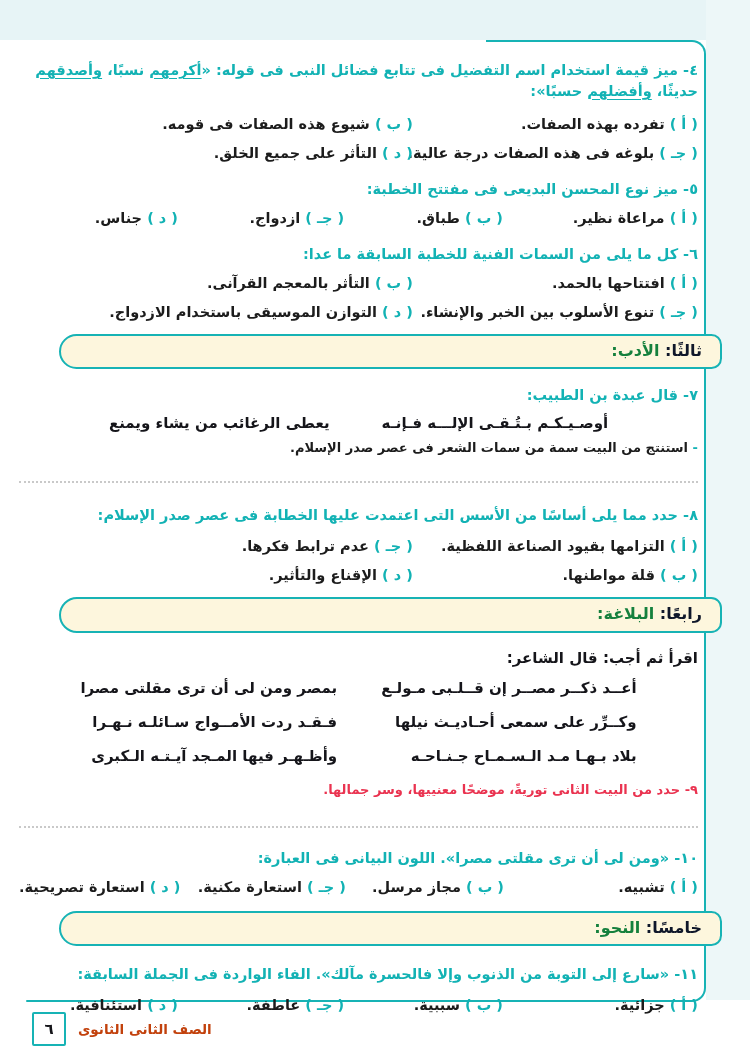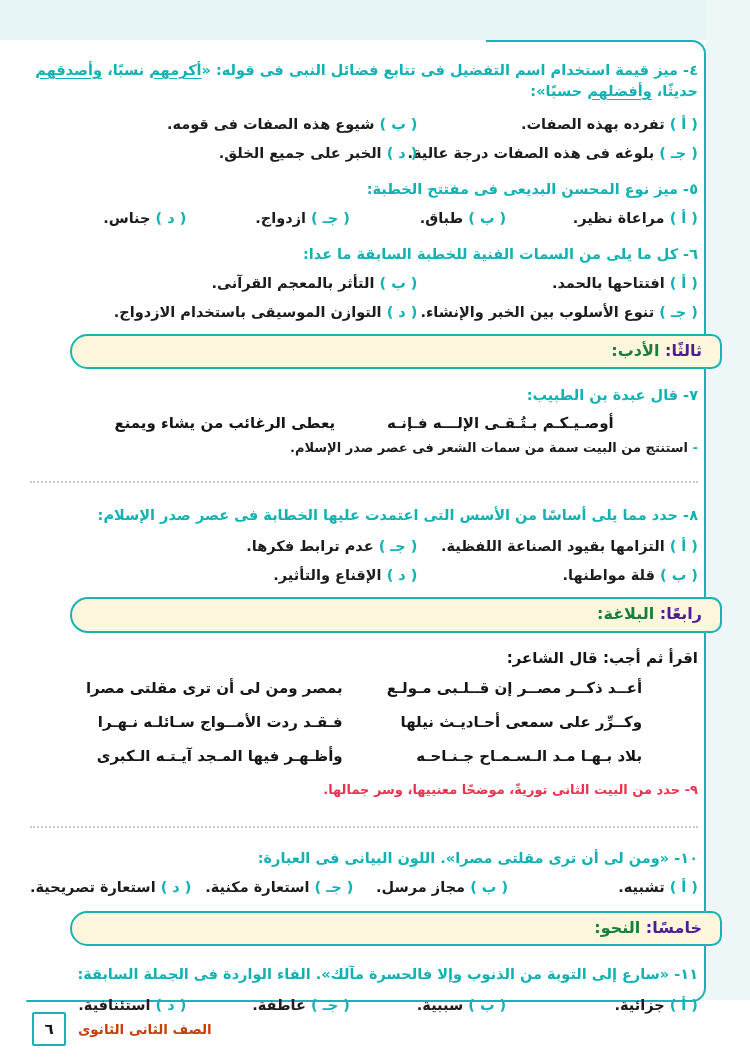--- a/index.html
+++ b/index.html
@@ -9,37 +9,37 @@
   }
   
   .scan-top{position:absolute;top:0;left:0;right:0;height:40px;background:#e7f4f6;z-index:0;}
   .scan-right{position:absolute;top:0;right:0;width:44px;height:1000px;background:#edf7f8;z-index:0;}
   
   .frame-right{position:absolute;top:40px;right:44px;left:486px;bottom:60px;
     border-top:2px solid #17b3b5;border-right:2px solid #17b3b5;border-bottom:2px solid #17b3b5;
     border-radius:0 14px 14px 0;z-index:1;}
   .frame-bottom{position:absolute;left:26px;width:462px;bottom:60px;height:2px;background:#17b3b5;border-radius:2px;z-index:1;}
   
-  .content{position:absolute;top:40px;left:30px;right:52px;z-index:2;}
+  .content{position:absolute;top:40px;left:19px;right:52px;z-index:2;}
   .qhead{color:#12b2b4;font-weight:bold;font-size:14.5px;line-height:1.45;}
   .qhead-red{color:#ea3350;font-weight:bold;font-size:13px;line-height:1.45;}
   .u{text-decoration:underline;text-underline-offset:3px;}
   .opts{display:grid;row-gap:13px;font-size:14.5px;font-weight:bold;}
   .cols2{grid-template-columns:42% 58%;}
   .cols4{grid-template-columns:1.35fr 1.1fr 1.15fr 1.1fr;}
   .opt{white-space:nowrap;}
   .olet{color:#12b2b4;}
   .otext{color:#1c1c1c;}
   .banner{
     background:#fdf6dd;border:2px solid #17b3b5;
     border-radius:20px 12px 12px 20px;
     margin:14px -24px 0 40px;padding:4px 18px 5px 0;
     font-size:16px;font-weight:bold;line-height:1.4;
   }
-  .banner .sec-first{color:#4c1d95;}
+  .banner .sec-first{color:#0f172a;}
   .banner .sec-rest{color:#15803d;}
   .verse-row{display:flex;justify-content:center;gap:52px;font-weight:bold;font-size:15px;color:#15151a;}
   .task-line{font-weight:bold;font-size:13px;}
   .task-dash{color:#12b2b4;}
   .dotted-sep{border:0;border-top:2px dotted #c9c9c9;margin:26px 0 0 0;}
   .read-prompt{font-weight:bold;font-size:15px;color:#15151a;}
   .poem{display:grid;grid-template-columns:auto auto;column-gap:44px;row-gap:16px;
     justify-content:center;font-weight:bold;font-size:15px;color:#15151a;}
   .poem span{white-space:nowrap;}
   .mt8{margin-top:8px;}.mt10{margin-top:10px;}.mt12{margin-top:12px;}
@@ -59,21 +59,21 @@
 <div class="frame-right"></div>
 <div class="frame-bottom"></div>
 
 <div class="content">
 
   <div class="qhead mt20"><span>٤- ميز قيمة استخدام اسم التفضيل فى تتابع فضائل النبى فى قوله: «</span><span class="u">أكرمهم</span><span> نسبًا، </span><span class="u">وأصدقهم</span><span> حديثًا، </span><span class="u">وأفضلهم</span><span> حسبًا»:</span></div>
   <div class="opts cols2 mt14">
     <div class="opt"><span class="olet">( أ )</span> <span class="otext">تفرده بهذه الصفات.</span></div>
     <div class="opt"><span class="olet">( ب )</span> <span class="otext">شيوع هذه الصفات فى قومه.</span></div>
     <div class="opt"><span class="olet">( جـ )</span> <span class="otext">بلوغه فى هذه الصفات درجة عالية.</span></div>
-    <div class="opt"><span class="olet">( د )</span> <span class="otext">الخبر على جميع الخلق.</span></div>
+    <div class="opt"><span class="olet">( د )</span> <span class="otext">التأثر على جميع الخلق.</span></div>
   </div>
 
   <div class="qhead mt18">٥- ميز نوع المحسن البديعى فى مفتتح الخطبة:</div>
   <div class="opts cols4 mt10">
     <div class="opt"><span class="olet">( أ )</span> <span class="otext">مراعاة نظير.</span></div>
     <div class="opt"><span class="olet">( ب )</span> <span class="otext">طباق.</span></div>
     <div class="opt"><span class="olet">( جـ )</span> <span class="otext">ازدواج.</span></div>
     <div class="opt"><span class="olet">( د )</span> <span class="otext">جناس.</span></div>
   </div>
 

